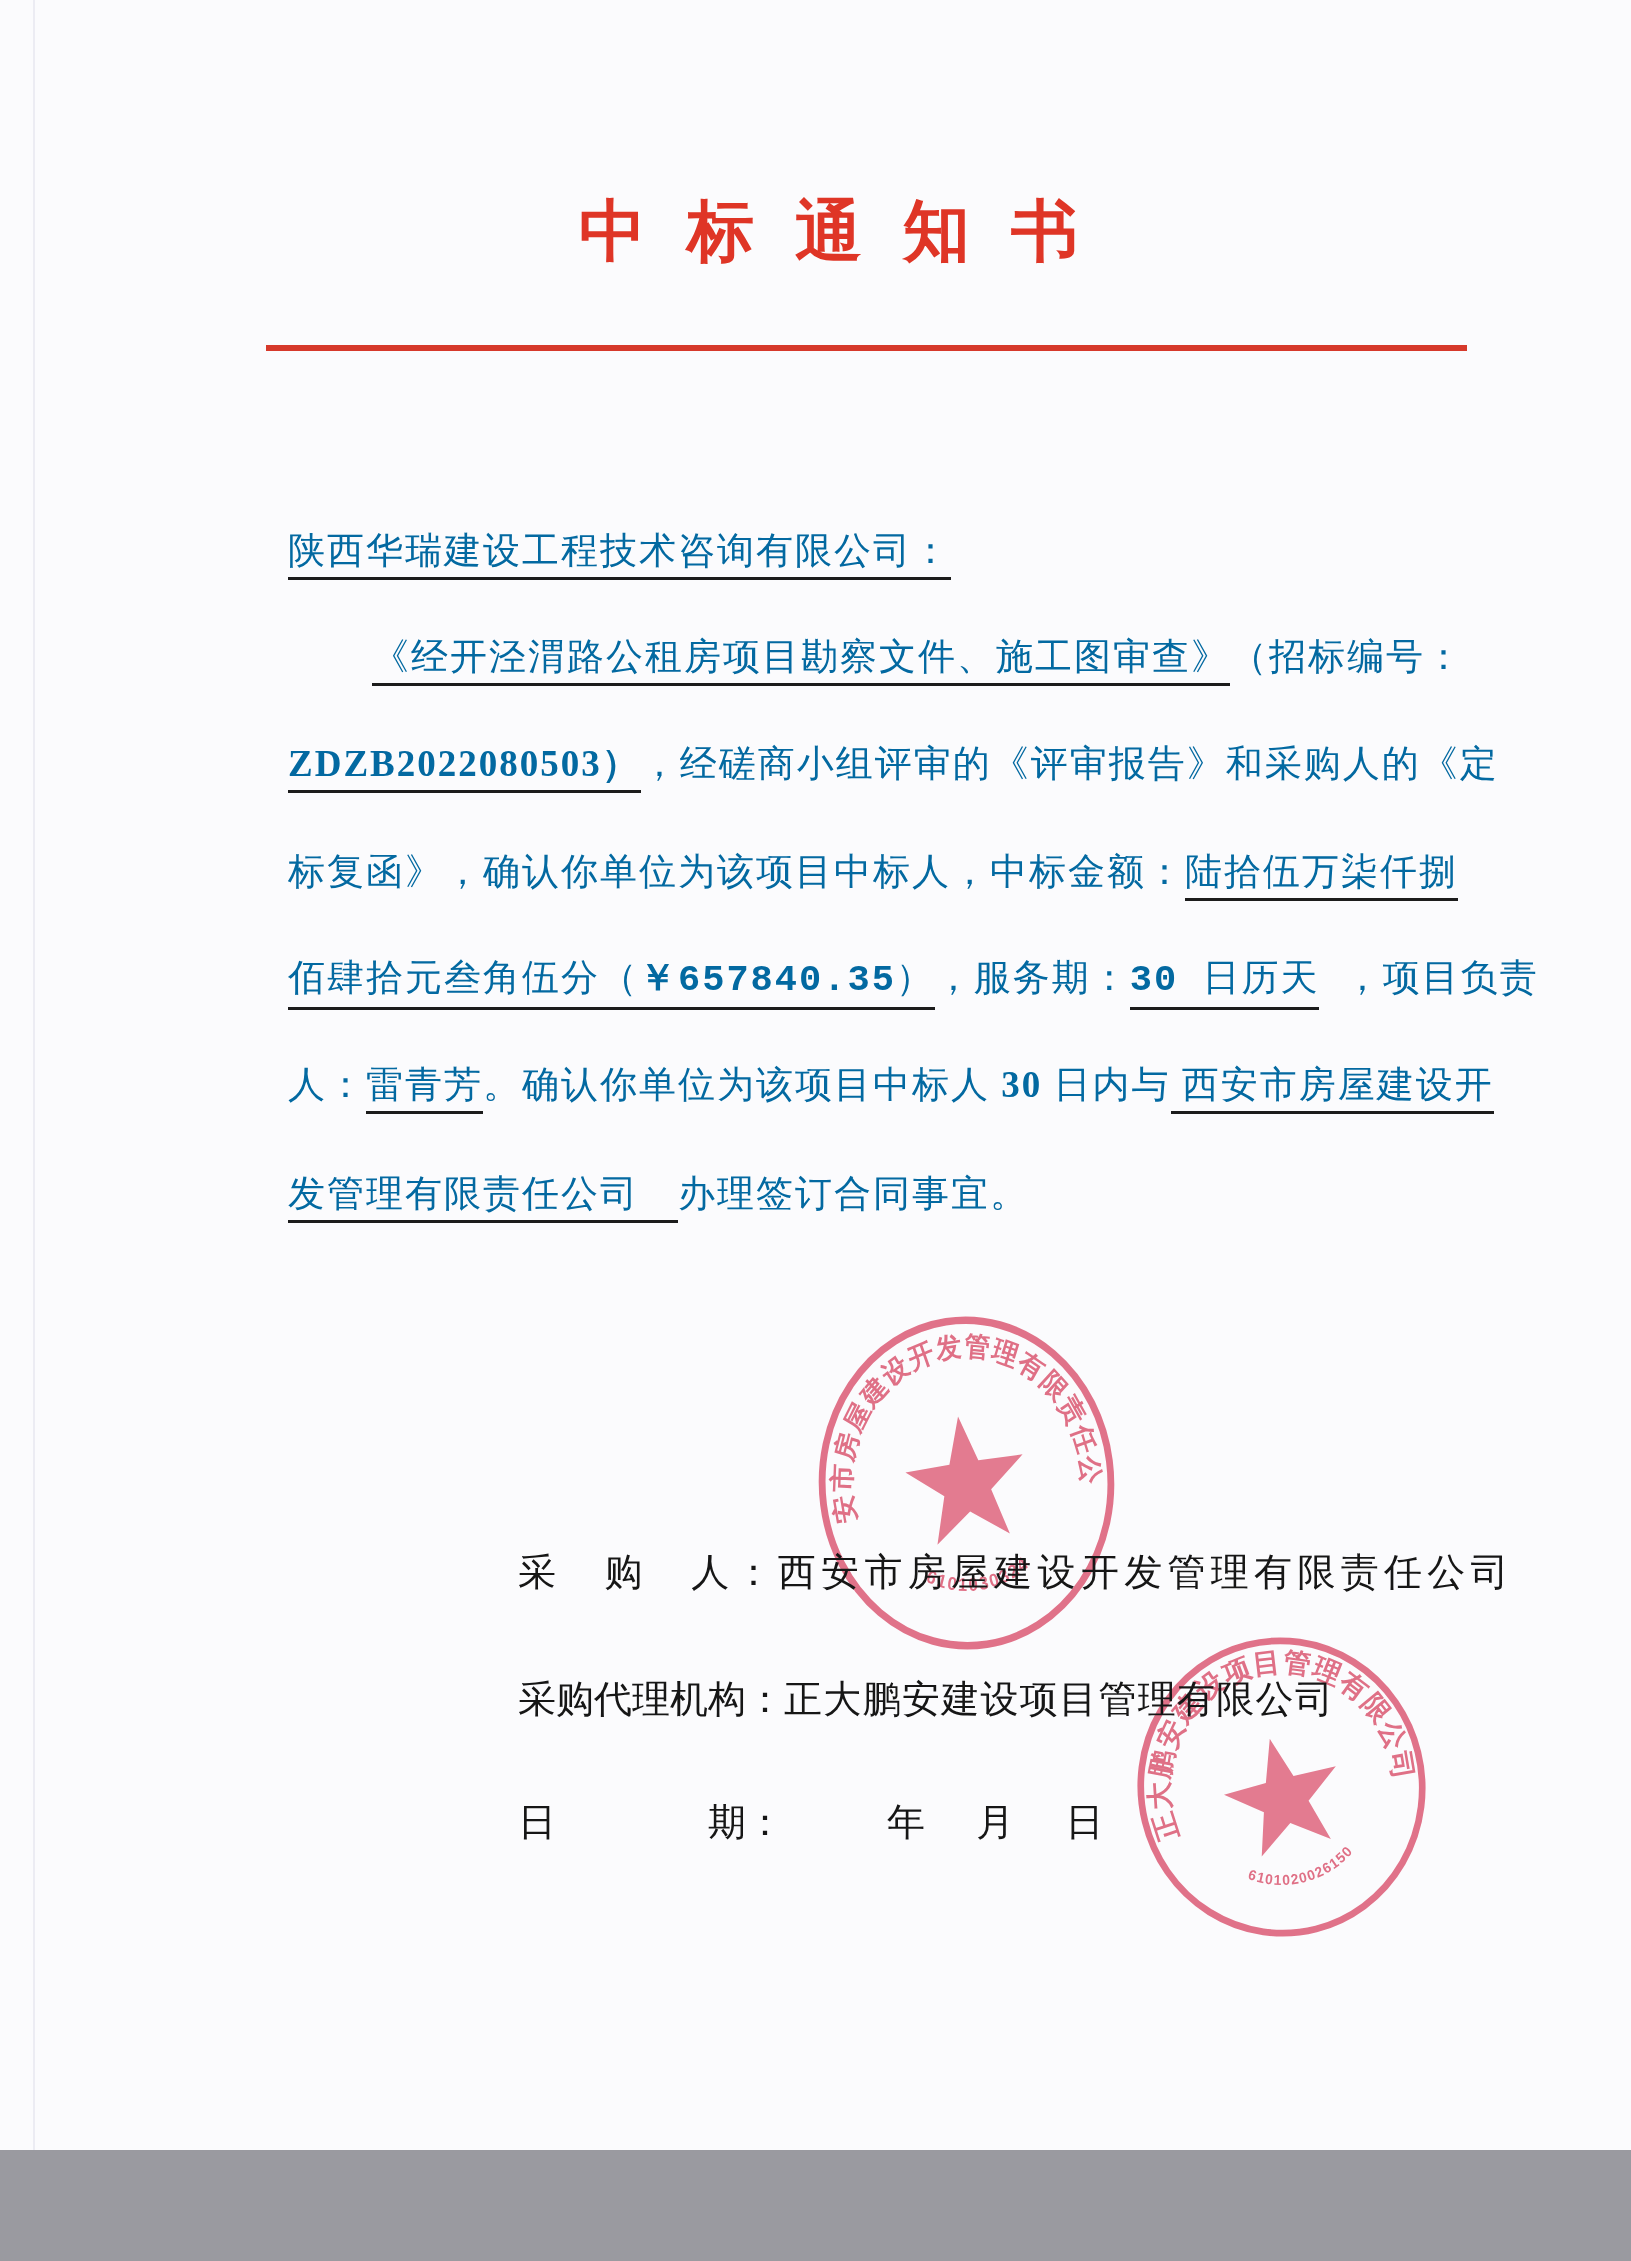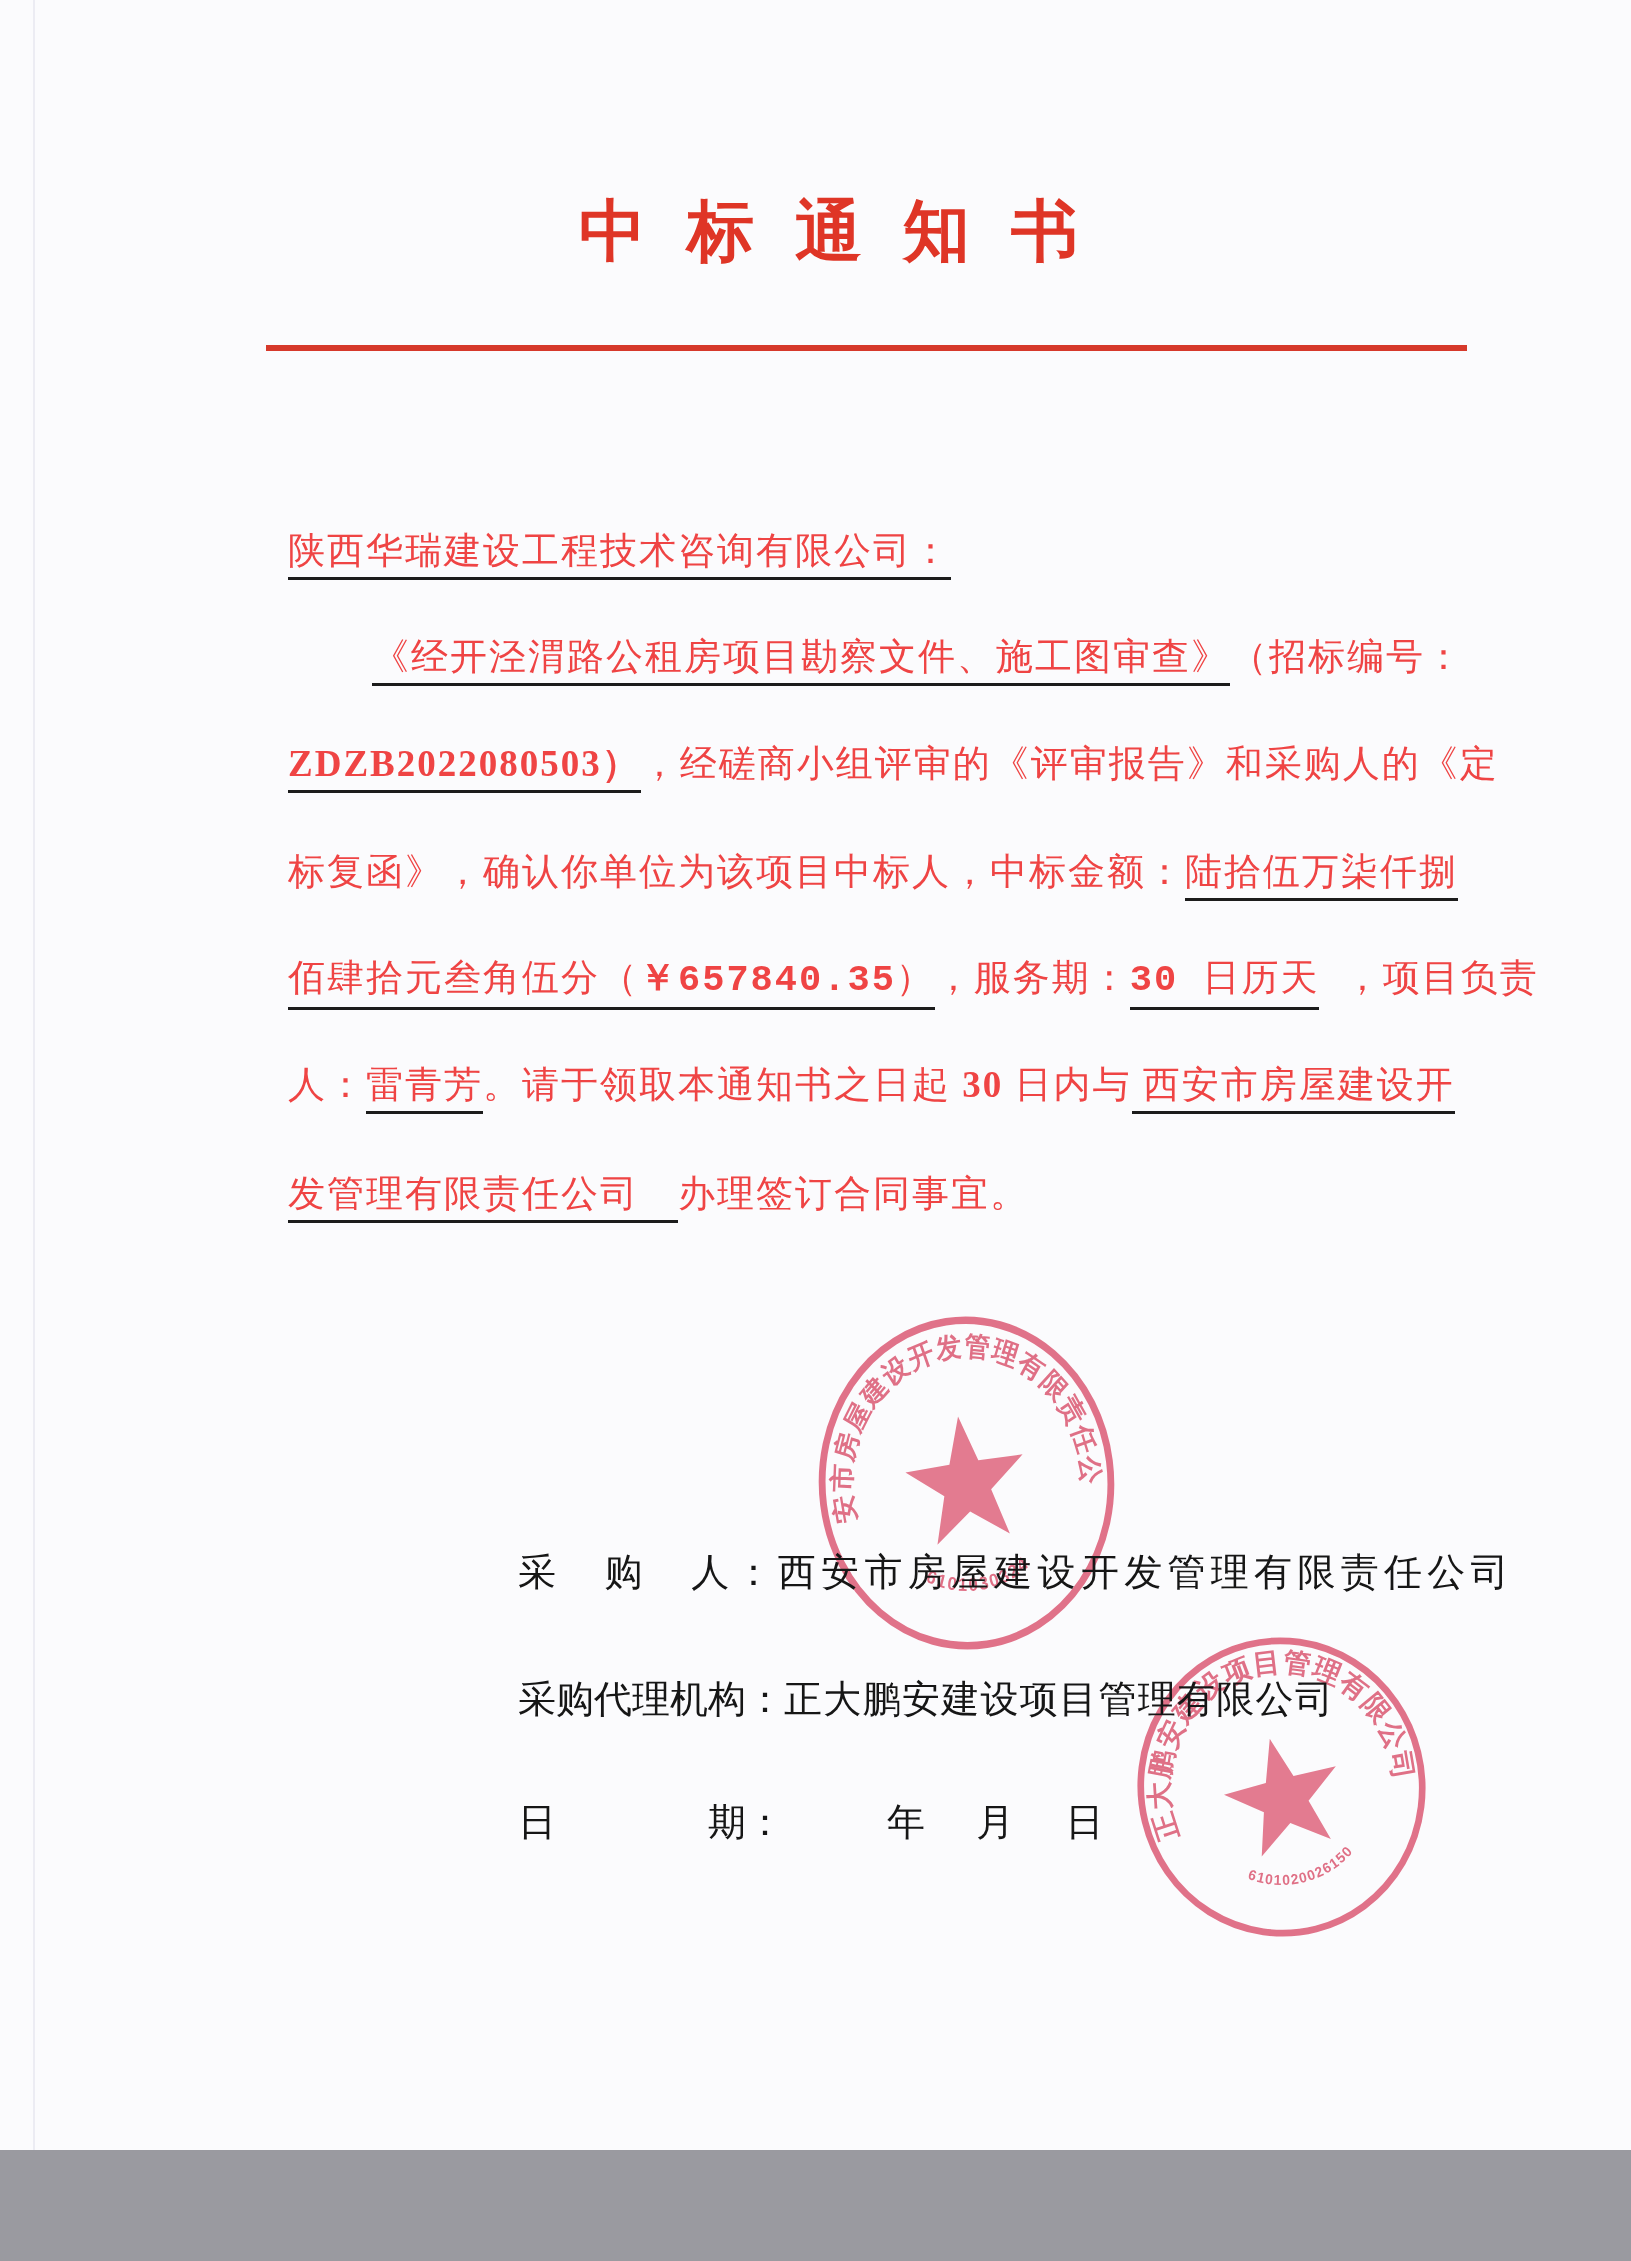--- a/index.html
+++ b/index.html
@@ -21,21 +21,21 @@
     color:#df3526;white-space:nowrap;line-height:1.1;
   }
   .title-rule{
     position:absolute;left:266px;top:345px;width:1201px;height:6px;
     background:#d6392b;
   }
   
   .bline{
     position:absolute;
     font-size:37px;line-height:1.15;letter-spacing:2px;
-    color:#ef4444;white-space:nowrap;z-index:3;
+    color:#0369a1;white-space:nowrap;z-index:3;
   }
   .bline .u{border-bottom:3.3px solid #1c1c1c;padding-bottom:6px;}
   .bline .b{font-weight:bold;}
   .l0{left:288px;top:530px;}
   .l1{left:372px;top:636px;}
   .l2{left:288px;top:743px;}
   .l3{left:288px;top:851px;}
   .l4{left:288px;top:959px;font-family:Liberation Mono, monospace;}
   .l5{left:288px;top:1064px;}
   .l6{left:288px;top:1173px;}
@@ -78,21 +78,21 @@
 
   <div class="title">中标通知书</div>
   <div class="title-rule"></div>
 
   <div>
       <div class="bline l0"><span class="u">陕西华瑞建设工程技术咨询有限公司：</span></div>
       <div class="bline l1"><span class="u">《经开泾渭路公租房项目勘察文件、施工图审查》</span><span>（招标编号：</span></div>
       <div class="bline l2"><span class="u b">ZDZB2022080503）</span><span>，经磋商小组评审的《评审报告》和采购人的《定</span></div>
       <div class="bline l3"><span>标复函》，确认你单位为该项目中标人，中标金额：</span><span class="u">陆拾伍万柒仟捌</span></div>
       <div class="bline l4"><span class="u">佰肆拾元叁角伍分（</span><span class="u b">￥657840.35</span><span class="u">）</span><span>，服务期：</span><span class="u b">30</span><span class="u"> 日历天</span><span> ，项目负责</span></div>
-      <div class="bline l5"><span>人：</span><span class="u">雷青芳</span><span>。请于领取本通知书之日起 </span><span class="b">30</span><span> 日内与</span><span class="u"> 西安市房屋建设开</span></div>
+      <div class="bline l5"><span>人：</span><span class="u">雷青芳</span><span>。确认你单位为该项目中标人 </span><span class="b">30</span><span> 日内与</span><span class="u"> 西安市房屋建设开</span></div>
       <div class="bline l6"><span class="u">发管理有限责任公司　</span><span>办理签订合同事宜。</span></div>
     </div>
 
   <svg class="stamp s1" width="311" height="342" viewBox="0 0 500 500" preserveAspectRatio="none">
     <defs>
       <path id="arcTop1" d="M 70.4 298.2 A 186 186 0 1 1 429.7 298.2"></path>
       <path id="arcBot1" d="M 129 351.6 A 158 158 0 0 0 371 351.6"></path>
     </defs>
     <g transform="rotate(-8 250 250)">
       <ellipse class="ring" cx="250" cy="250" rx="232" ry="238"></ellipse>

